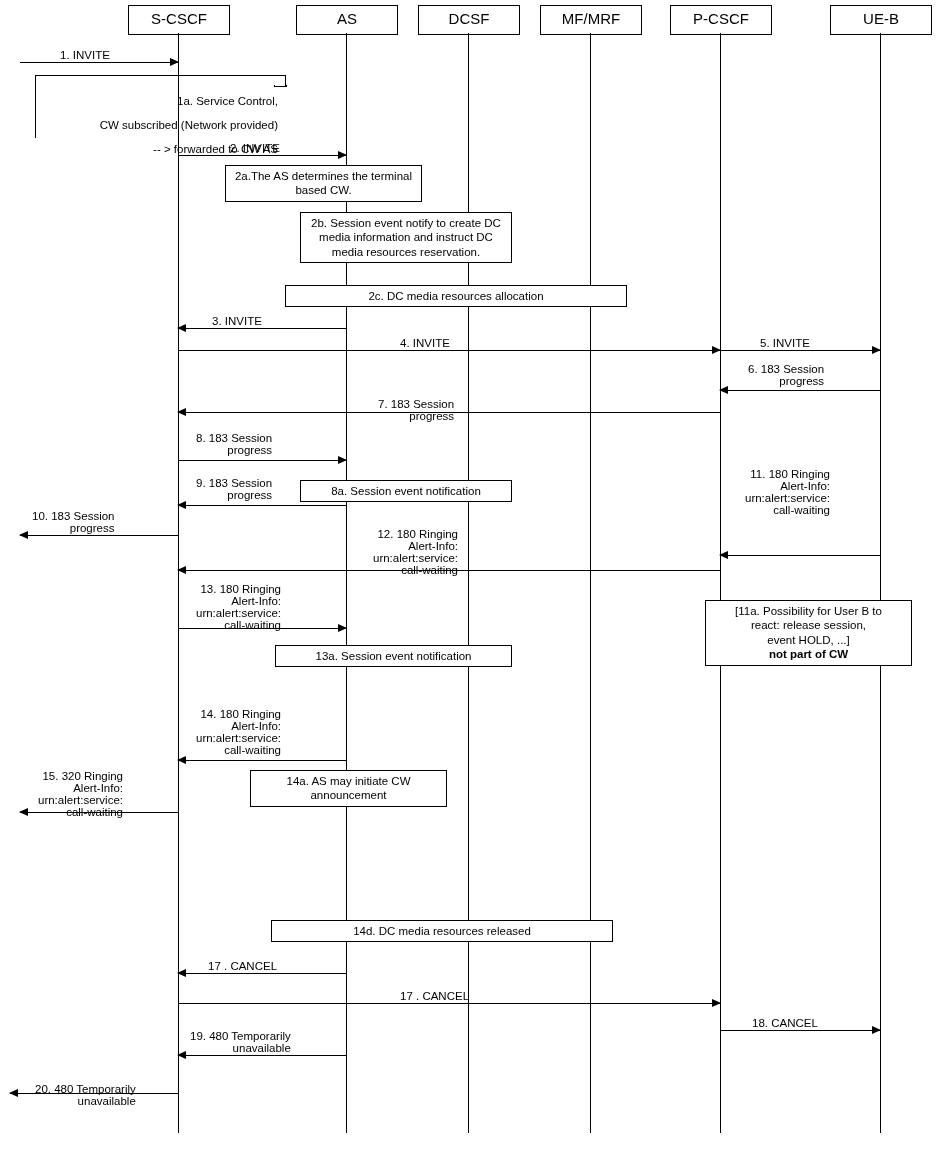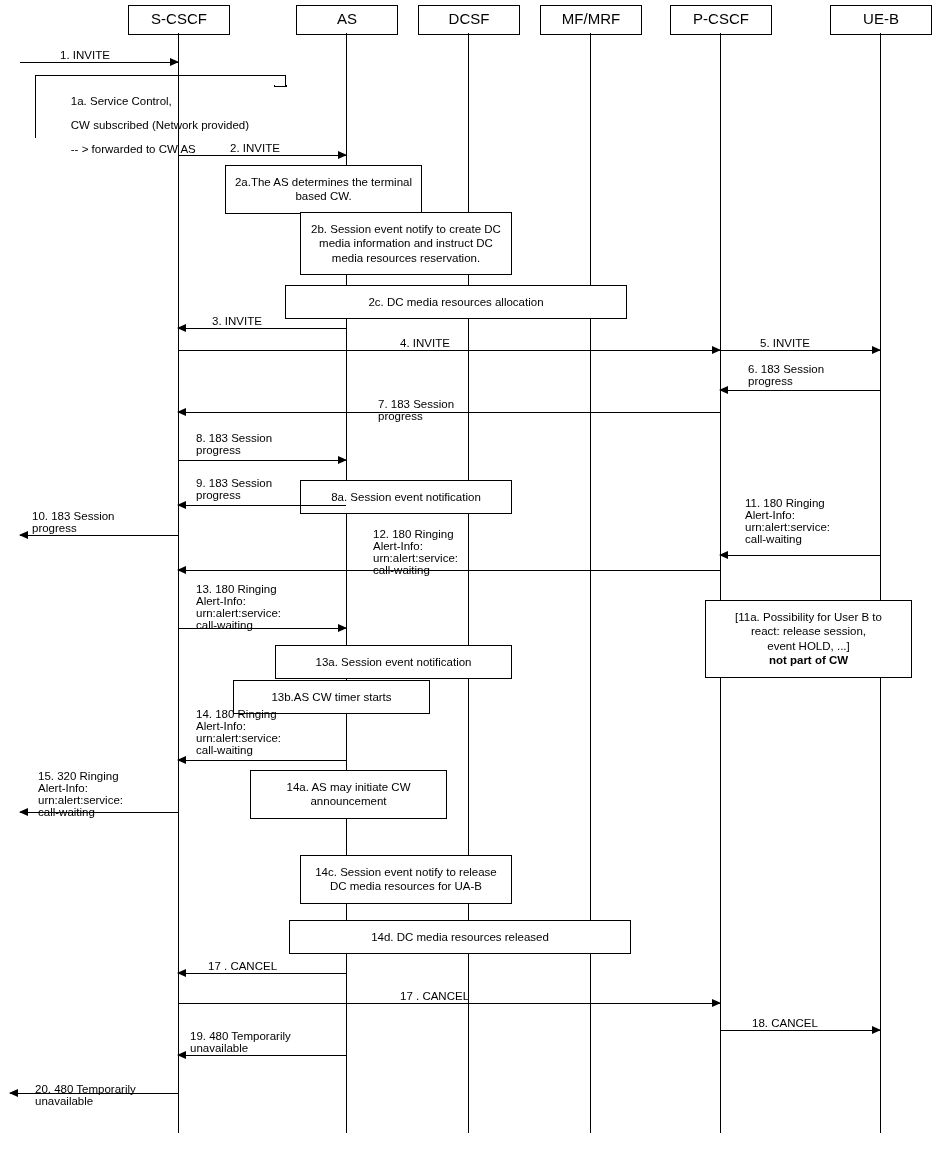--- a/index.html
+++ b/index.html
@@ -1,23 +1,23 @@
 <!DOCTYPE html>
 <html><head>
 <meta charset="utf-8">
 <style>
 body{margin:0;font-family:Arial,sans-serif;font-size:11px;background:#fff;color:#000}
 .diagram{position:relative;width:864px;height:1152px}
 .participant-box{position:absolute;top:5px;width:100px;height:28px;border:1px solid #000;text-align:center;line-height:26px;font-size:15px;background:#fff}
 .lifeline{position:absolute;top:33px;width:1px;height:1100px;background:#000}
-.msg-label{position:absolute;font-size:11.5px;white-space:pre;text-align:left}
+.msg-label{position:absolute;font-size:11.5px;white-space:pre;text-align:right}
 .msg-line{position:absolute;height:1px;background:#000}
 .arrow-r::after{content:"";position:absolute;right:-1px;top:-4px;border-left:9px solid #000;border-top:4.5px solid transparent;border-bottom:4.5px solid transparent}
 .arrow-l::after{content:"";position:absolute;left:-1px;top:-4px;border-right:9px solid #000;border-top:4.5px solid transparent;border-bottom:4.5px solid transparent}
-.note-box{position:absolute;border:1px solid #000;background:#fff;font-size:11.5px;text-align:center;padding:9px 5px;line-height:1.25}
+.note-box{position:absolute;border:1px solid #000;background:#fff;font-size:11.5px;text-align:center;padding:3px 5px;line-height:1.25}
 .frag{position:absolute;border:1px solid #000;border-right:none;border-bottom:none}
 .frag2{position:absolute;border-left:1px solid #000;border-bottom:1px solid #000}
 </style>
 </head>
 <body>
 
 <div class="diagram">
 
   <div class="participant-box" style="left:128px">S-CSCF</div>
   <div class="participant-box" style="left:296px">AS</div>
@@ -32,21 +32,21 @@
   <div class="lifeline" style="left:590px"></div>
   <div class="lifeline" style="left:720px"></div>
   <div class="lifeline" style="left:880px"></div>
 
   <div class="msg-line arrow-r" style="top:62px;left:20px;width:158px"></div>
   <div class="msg-label" style="top:49px;left:60px">1. INVITE</div>
 
   <div class="frag" style="top:75px;left:35px;width:250px;height:62px"></div>
   <div class="frag2" style="top:75px;left:285px;width:1px;height:10px"></div>
   <div class="frag2" style="top:85px;left:274px;width:12px;height:1px"></div>
-  <div class="msg-label" style="top:83px;left:58px;text-align:left;width:220px">
+  <div class="msg-label" style="top:83px;left:58px;text-align:right;width:220px">
     <span>1a. Service Control,</span><br>
     <span>CW subscribed (Network provided)</span><br>
     <span>-- &gt; forwarded to CW AS</span>
   </div>
 
   <div class="msg-line arrow-r" style="top:155px;left:178px;width:168px"></div>
   <div class="msg-label" style="top:142px;left:230px">2. INVITE</div>
 
   <div class="note-box" style="top:165px;left:225px;width:185px">2a.The AS determines the
 terminal based CW.</div>
@@ -83,21 +83,21 @@
 
   <div class="msg-line arrow-l" style="top:505px;left:178px;width:168px"></div>
   <div class="msg-label" style="top:477px;left:196px">9. 183 Session
 progress</div>
 
   <div class="msg-line arrow-l" style="top:535px;left:20px;width:158px"></div>
   <div class="msg-label" style="top:510px;left:32px">10. 183 Session
 progress</div>
 
   <div class="msg-line arrow-l" style="top:555px;left:720px;width:160px"></div>
-  <div class="msg-label" style="top:497px;left:745px">11. 180 Ringing
+  <div class="msg-label" style="top:468px;left:745px">11. 180 Ringing
 Alert-Info:
 urn:alert:service:
 call-waiting</div>
 
   <div class="note-box" style="top:600px;left:705px;width:195px;text-align:center">
     <span>[11a. Possibility for User B to</span><br>
     <span>react: release session,</span><br>
     <span>event HOLD, ...]</span><br>
     <b>not part of CW</b>
   </div>
@@ -109,37 +109,33 @@
 call-waiting</div>
 
   <div class="msg-line arrow-r" style="top:628px;left:178px;width:168px"></div>
   <div class="msg-label" style="top:583px;left:196px">13. 180 Ringing
 Alert-Info:
 urn:alert:service:
 call-waiting</div>
 
   <div class="note-box" style="top:645px;left:275px;width:225px">13a. Session event notification</div>
 
-  <div class="note-box" style="top:680px;left:233px;width:185px">13b.AS CW timer starts</div>
 
   <div class="msg-line arrow-l" style="top:760px;left:178px;width:168px"></div>
   <div class="msg-label" style="top:708px;left:196px">14. 180 Ringing
 Alert-Info:
 urn:alert:service:
 call-waiting</div>
 
   <div class="note-box" style="top:770px;left:250px;width:185px">14a. AS may initiate CW
 announcement</div>
 
 
-  <div class="note-box" style="top:855px;left:300px;width:200px">14c. Session event  notify to
-release DC media resources
-for UA-B</div>
 
-  <div class="note-box" style="top:920px;left:289px;width:330px">14d. DC media resources released</div>
+  <div class="note-box" style="top:920px;left:271px;width:330px">14d. DC media resources released</div>
 
   <div class="msg-line arrow-l" style="top:812px;left:20px;width:158px"></div>
   <div class="msg-label" style="top:770px;left:38px">15. 320 Ringing
 Alert-Info:
 urn:alert:service:
 call-waiting</div>
 
   <div class="msg-line arrow-l" style="top:973px;left:178px;width:168px"></div>
   <div class="msg-label" style="top:960px;left:208px">17 . CANCEL</div>
 

